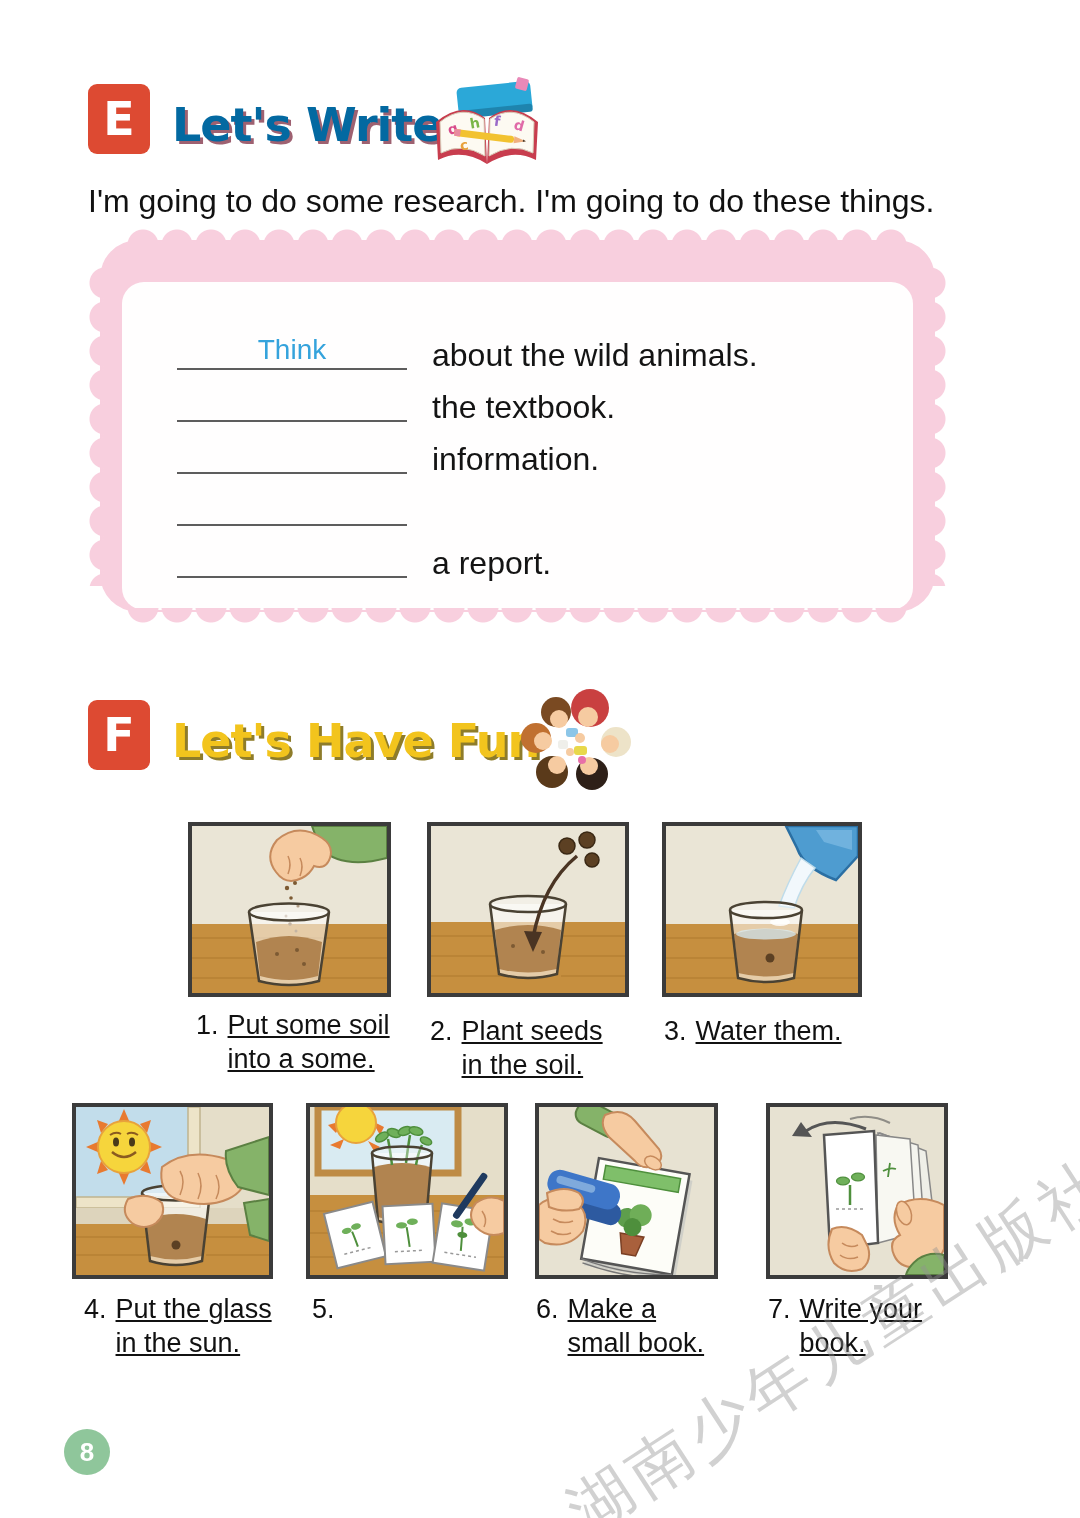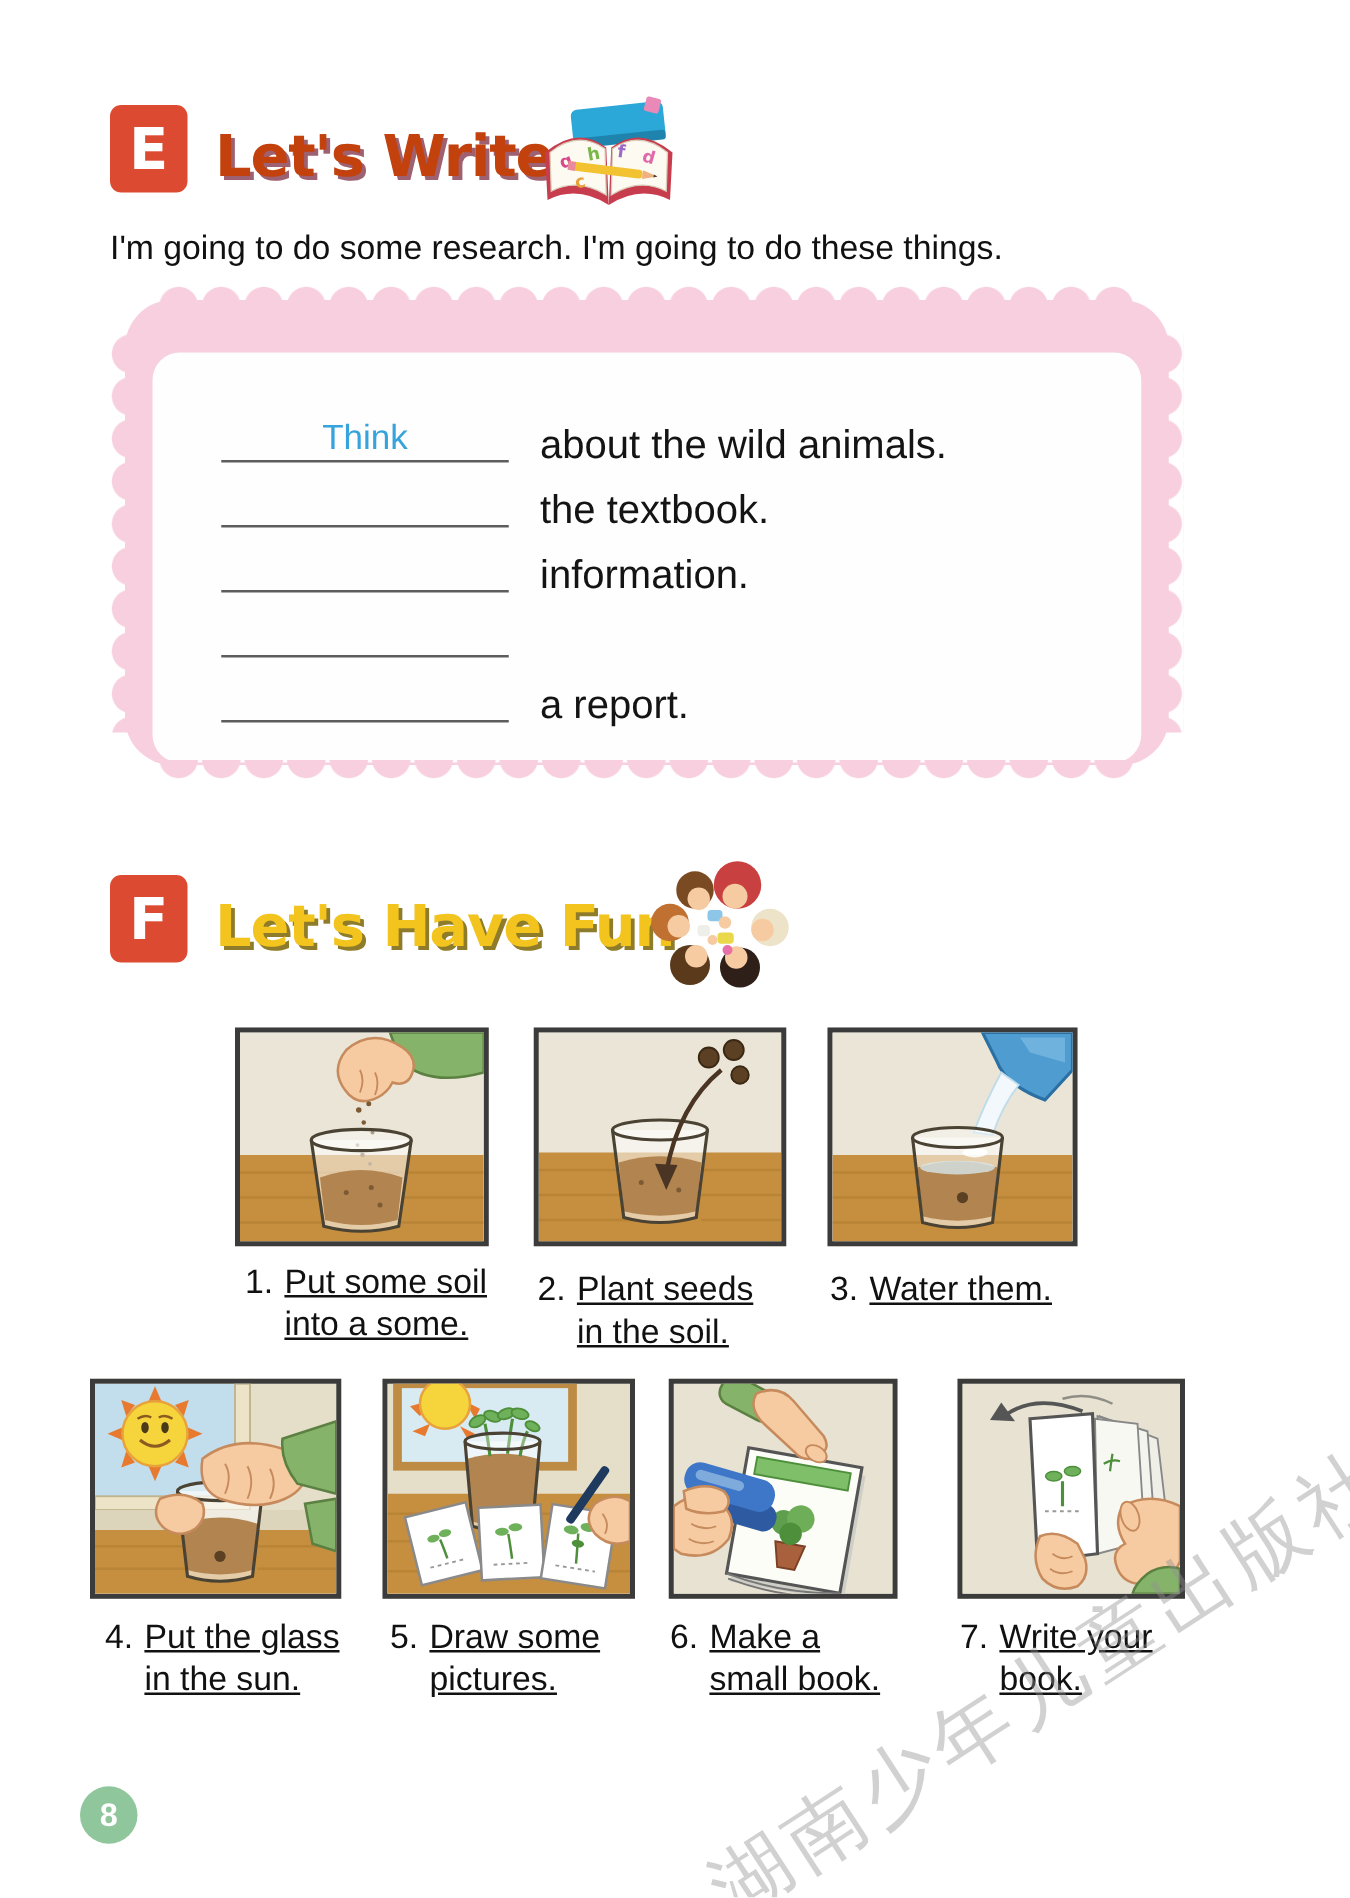--- a/index.html
+++ b/index.html
@@ -5,25 +5,25 @@
   html,body{margin:0;padding:0;background:#ffffff;}
   #page{position:relative;width:1080px;height:1518px;background:#ffffff;overflow:hidden;
         font-family:"Liberation Sans",sans-serif;color:#141414;margin:0 auto;}
 
   
   .badge{position:absolute;width:62px;height:70px;background:#DD4A32;border-radius:9px;
          color:#ffffff;font-family:"DejaVu Sans",sans-serif;font-weight:900;font-size:46px;
          display:flex;align-items:center;justify-content:center;}
   .bubble-title{position:absolute;font-family:"DejaVu Sans",sans-serif;font-weight:900;
          font-size:46px;letter-spacing:-1px;white-space:nowrap;}
-  .title-pink{color:#c2410c;text-shadow:3px 3px 0 #9E6171;}
+  .title-pink{color:#0369a1;text-shadow:3px 3px 0 #9E6171;}
   .title-yellow{color:#F2C41D;text-shadow:3px 3px 0 #8E7C2A;}
   .hdr-icon{position:absolute;}
 
-  .intro{position:absolute;left:88px;top:183px;width:920px;font-size:27px;color:#111;}
+  .intro{position:absolute;left:88px;top:183px;width:920px;font-size:32px;color:#111;}
 
   
   .ws-box{position:absolute;left:100px;top:240px;width:835px;height:372px;box-sizing:border-box;
           background:#F8CFDE;border-radius:38px;padding:22px;}
   .sc{position:absolute;background-repeat:repeat;}
   .sc-top{left:26px;right:26px;top:-12px;height:16px;background-repeat:repeat-x;
           background-size:34px 16px;
           background-image:radial-gradient(circle at 17px 17px,#F8CFDE 15px,rgba(0,0,0,0) 16px);}
   .sc-bottom{left:26px;right:26px;bottom:-12px;height:16px;background-repeat:repeat-x;
           background-size:34px 16px;
@@ -386,24 +386,20 @@
 
   <div class="caption" style="left:84px;top:1292px;">
     <span class="cap-num">4.</span>
     <span>
       <span class="cap-line">Put the glass</span>
       <span class="cap-line">in the sun.</span>
     </span>
   </div>
   <div class="caption" style="left:312px;top:1292px;">
     <span class="cap-num">5.</span>
-    <span>
-      <span class="cap-line">Draw some</span>
-      <span class="cap-line">pictures.</span>
-    </span>
   </div>
   <div class="caption" style="left:536px;top:1292px;">
     <span class="cap-num">6.</span>
     <span>
       <span class="cap-line">Make a</span>
       <span class="cap-line">small book.</span>
     </span>
   </div>
   <div class="caption" style="left:768px;top:1292px;">
     <span class="cap-num">7.</span>

